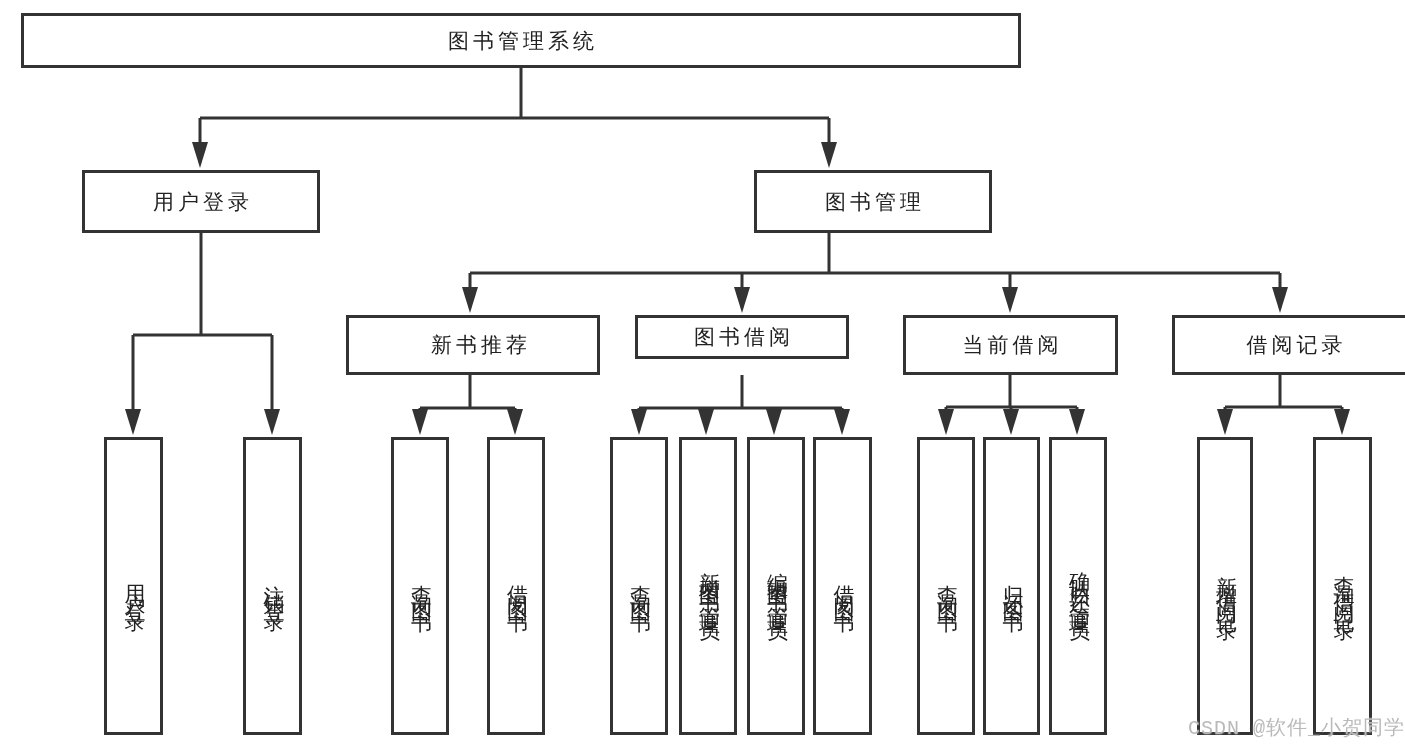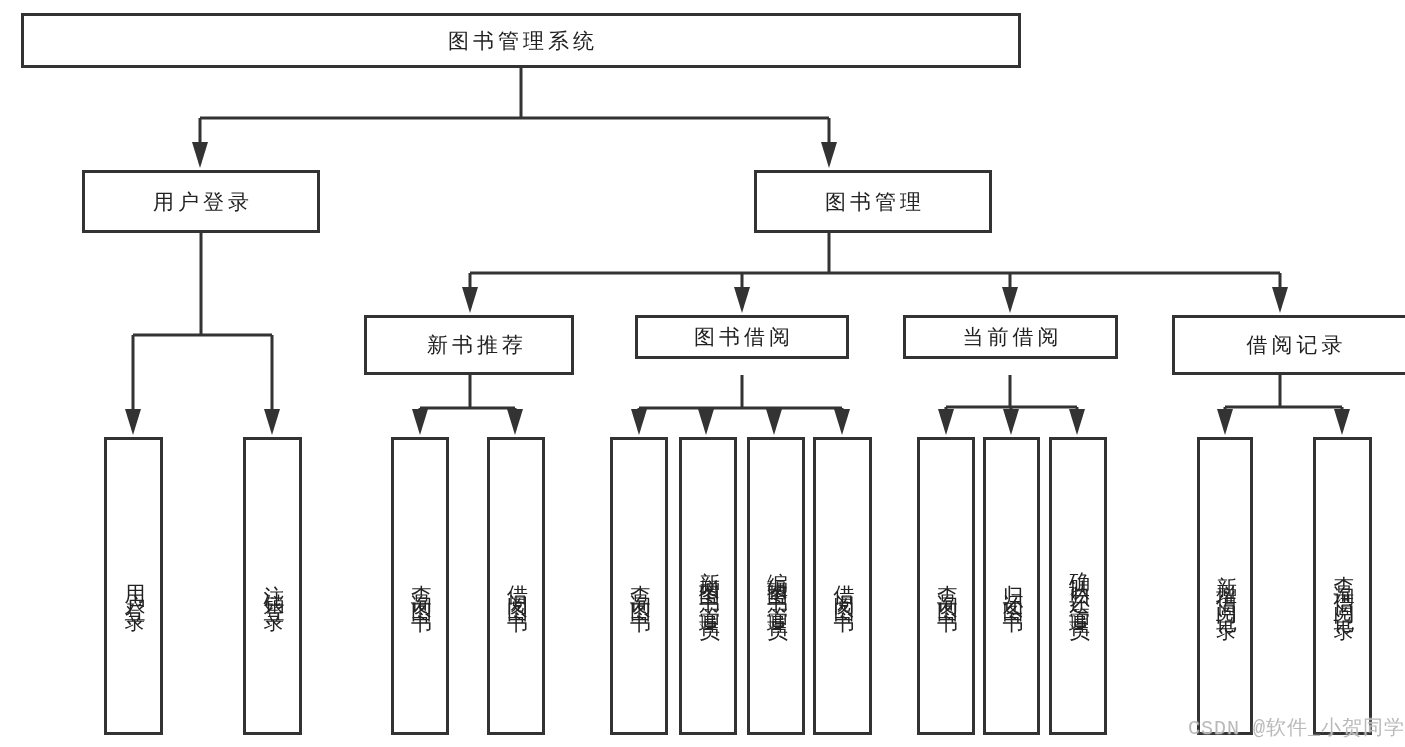--- a/index.html
+++ b/index.html
@@ -94,27 +94,27 @@
     <span class="h-label">图书管理系统</span>
   </div>
 
   <div class="node" style="left:82px; top:170px; width:238px; height:63px;">
     <span class="h-label">用户登录</span>
   </div>
   <div class="node" style="left:710px; top:170px; width:238px; height:63px;margin-left:44px;">
     <span class="h-label">图书管理</span>
   </div>
 
-  <div class="node" style="left:364px; top:315px; width:210px; height:60px;padding-left:12px;">
+  <div class="node" style="left:346px; top:315px; width:254px; height:60px;padding-left:12px;">
     <span class="h-label">新书推荐</span>
   </div>
   <div class="node" style="left:635px; top:315px; width:214px; height:44px;">
     <span class="h-label">图书借阅</span>
   </div>
-  <div class="node" style="left:903px; top:315px; width:215px; height:44px;">
+  <div class="node" style="left:903px; top:315px; width:215px; height:60px;">
     <span class="h-label">当前借阅</span>
   </div>
   <div class="node" style="left:1172px; top:315px; width:245px; height:60px;">
     <span class="h-label">借阅记录</span>
   </div>
 
   <div class="node" style="left:104px; top:437px; width:59px; height:298px;">
     <span class="v-label">用户登录</span>
   </div>
   <div class="node" style="left:243px; top:437px; width:59px; height:298px;">

